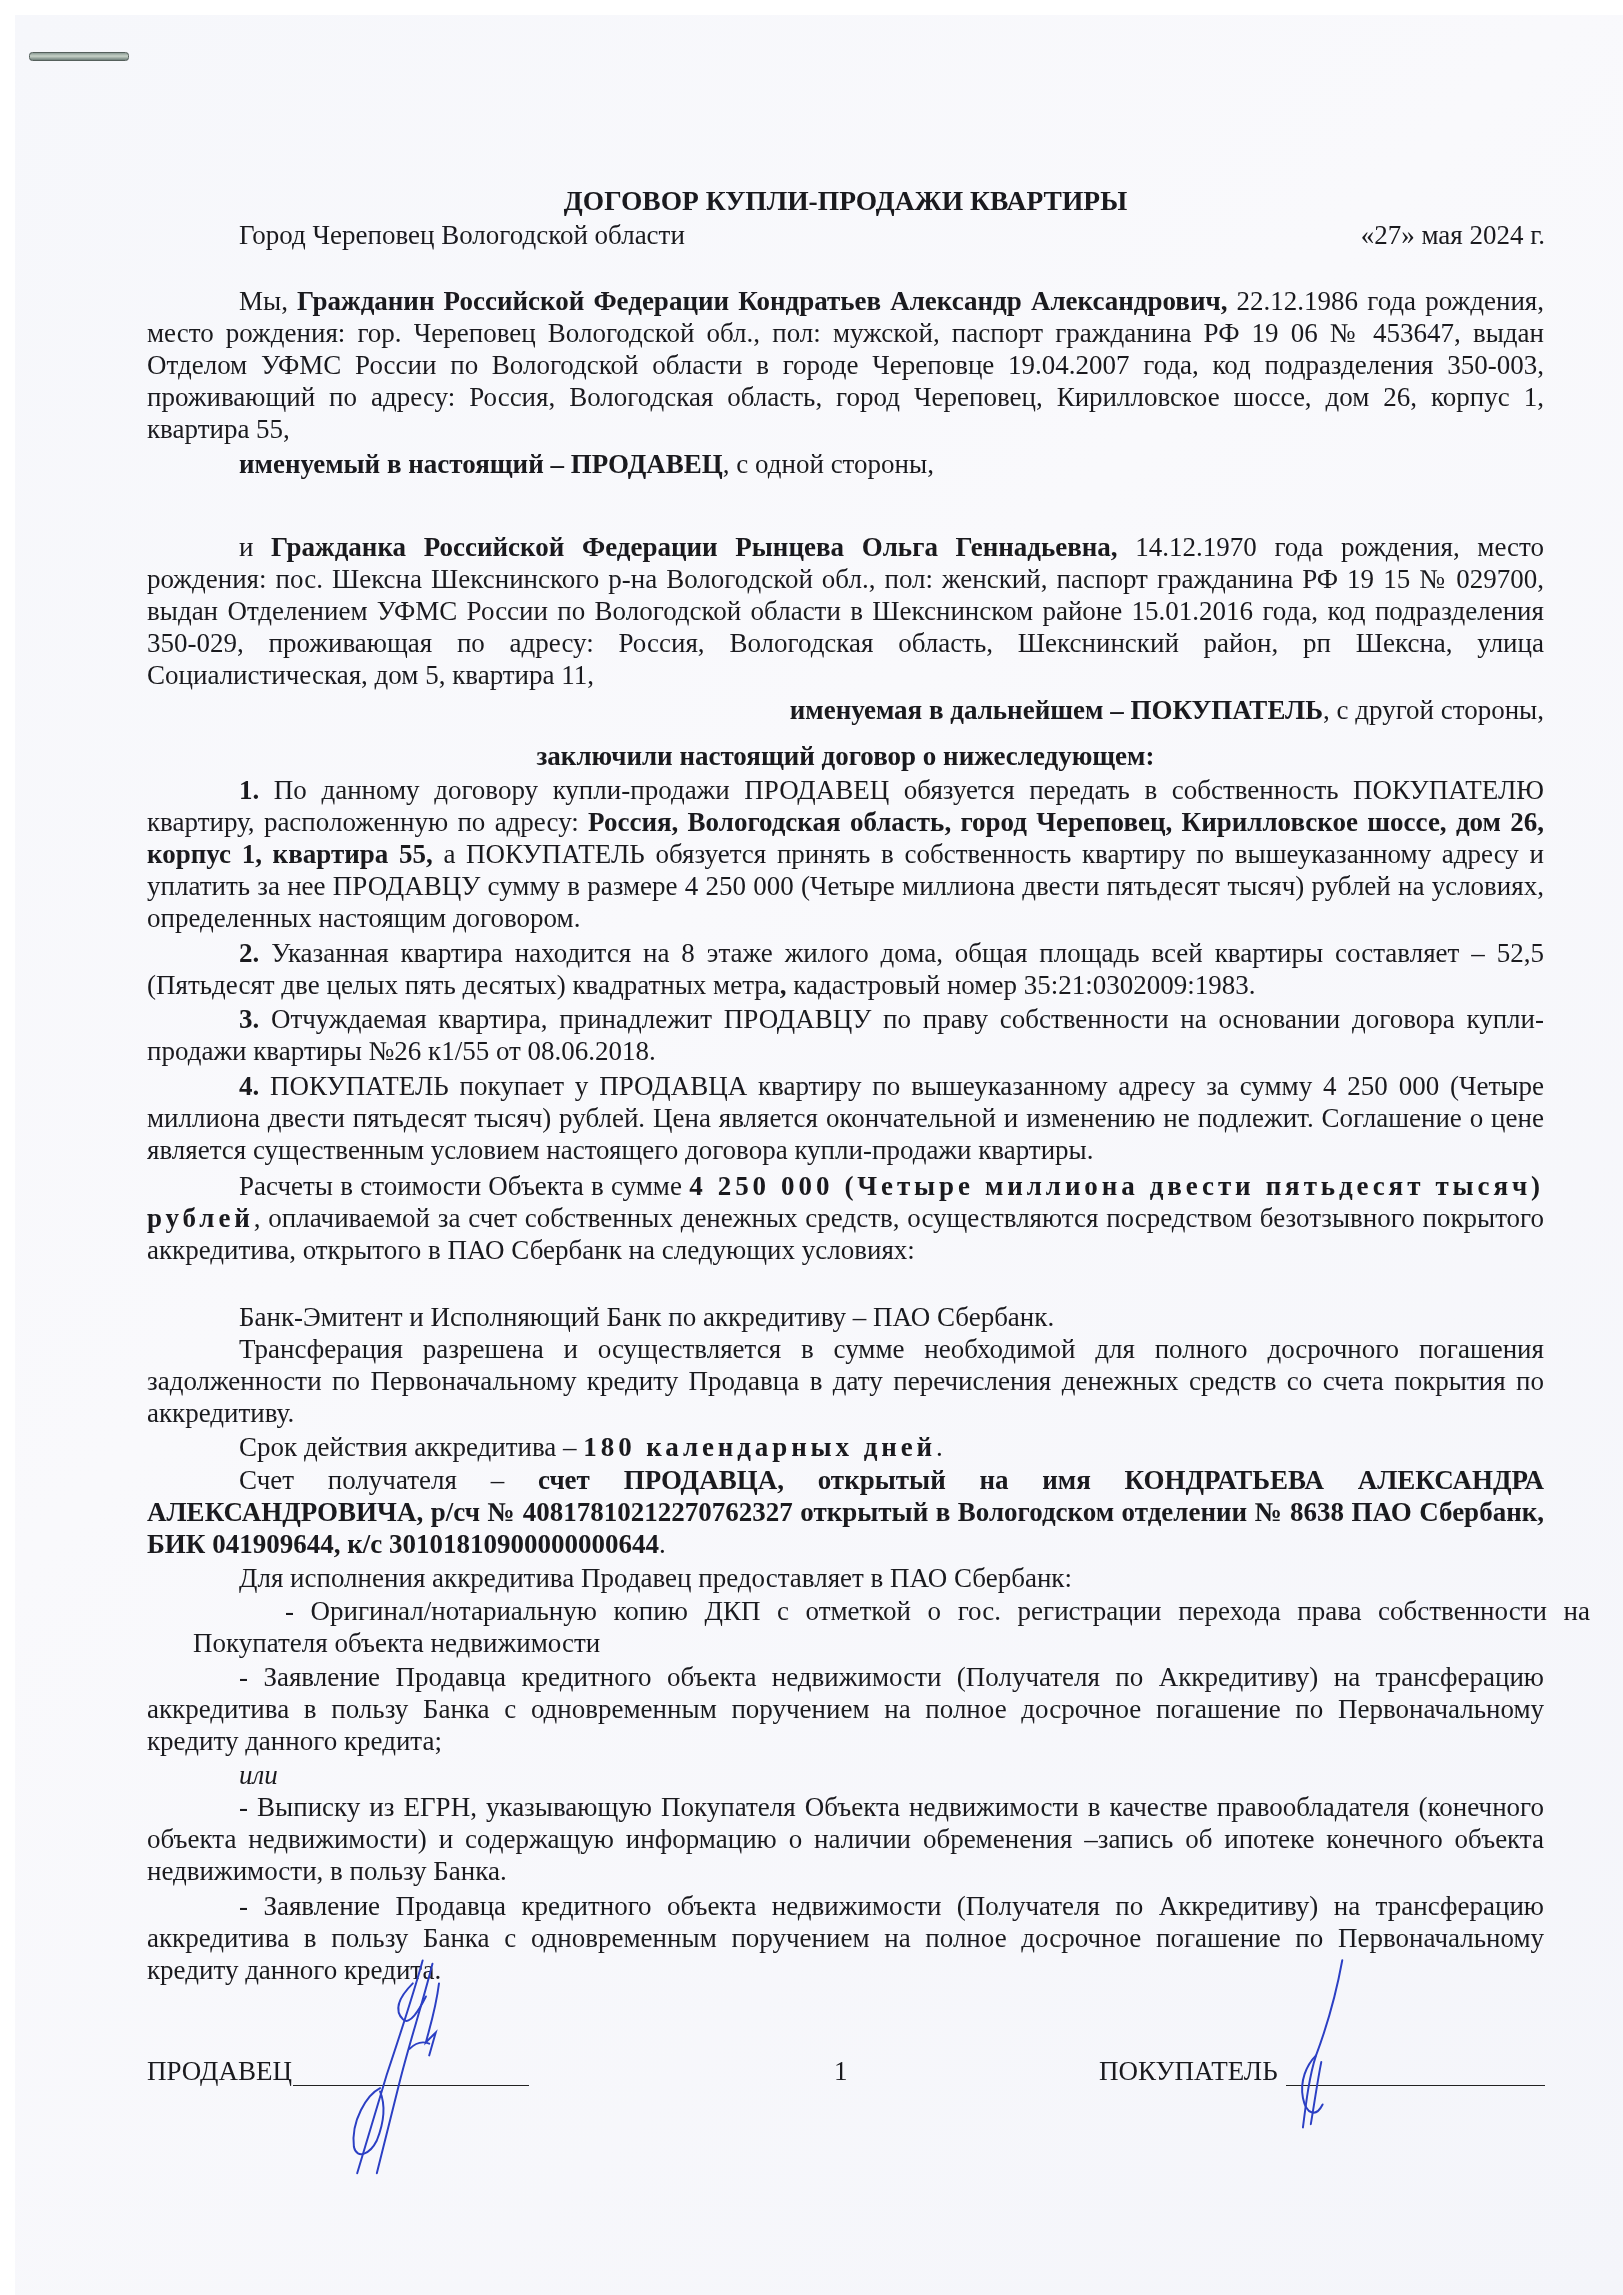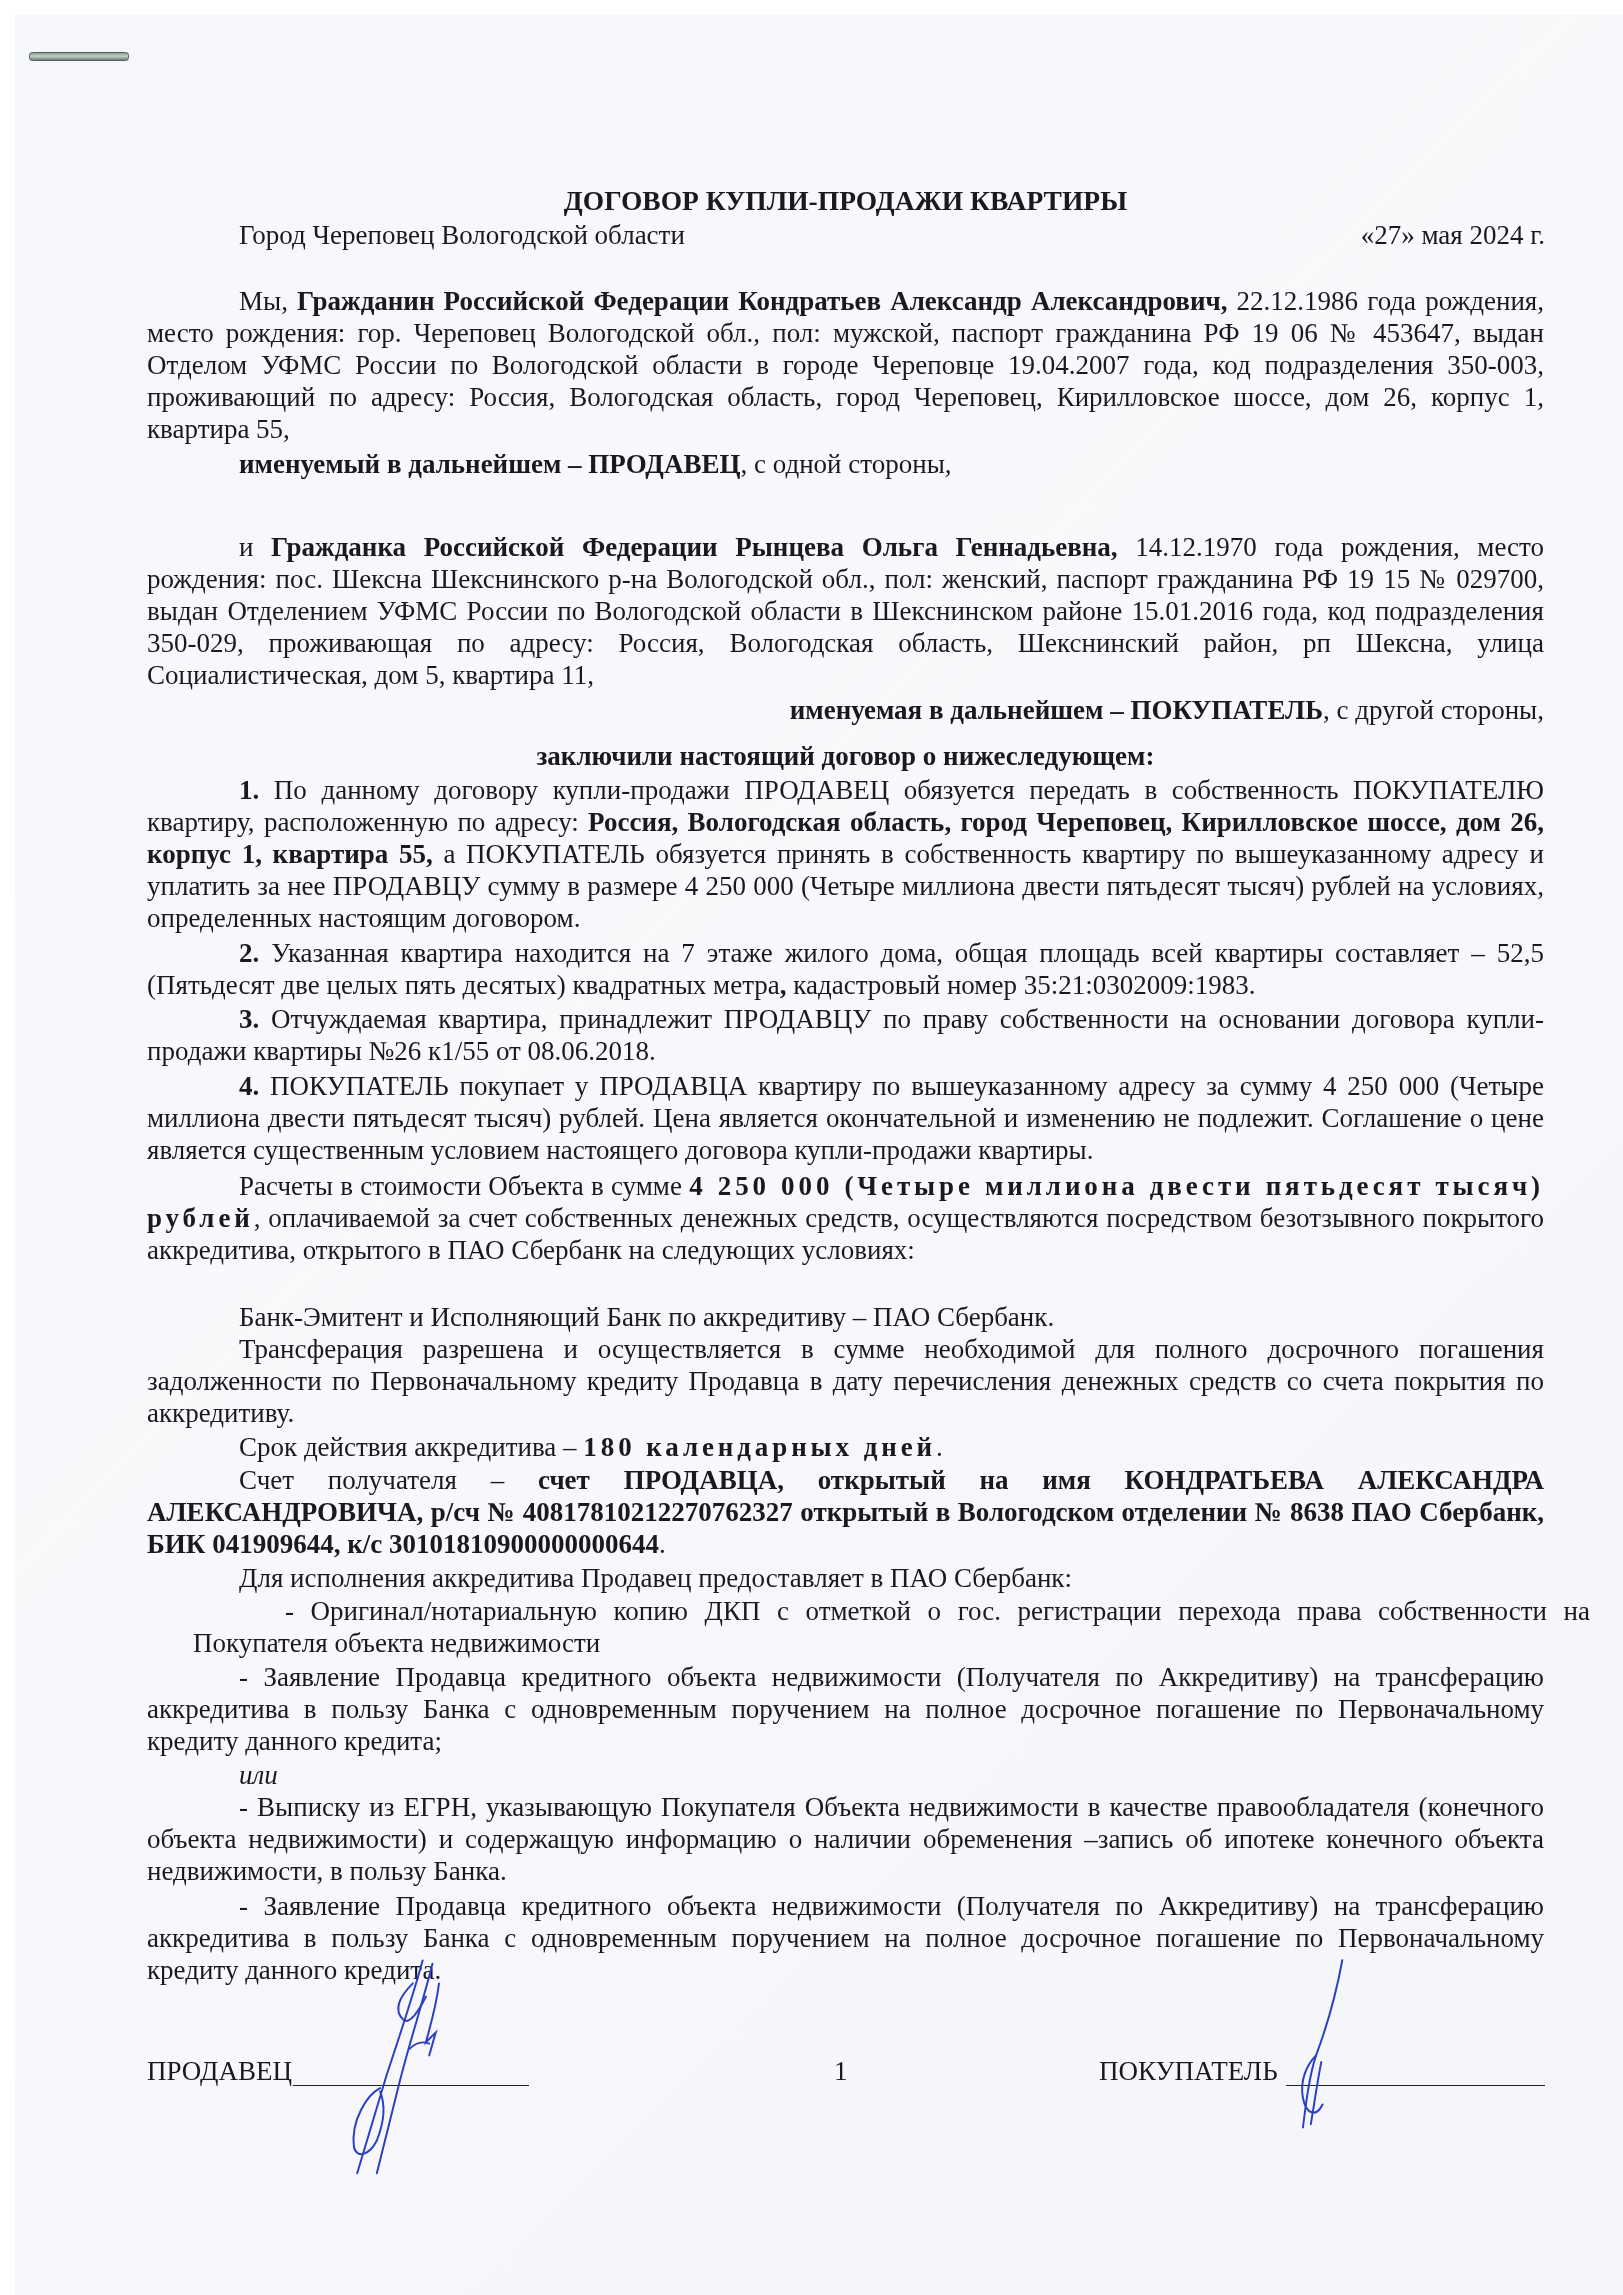--- a/index.html
+++ b/index.html
@@ -62,39 +62,39 @@
   <div class="place-date">
     <span class="city">Город Череповец Вологодской области</span>
     <span class="date">«27» мая 2024 г.</span>
   </div>
 
   <div class="p indent" style="top:285px;">
     <span>Мы, </span><span class="b">Гражданин Российской Федерации Кондратьев Александр Александрович,</span><span> 22.12.1986 года рождения, место рождения: гор. Череповец Вологодской обл., пол: мужской, паспорт гражданина РФ 19 06 № 453647, выдан Отделом УФМС России по Вологодской области в городе Череповце 19.04.2007 года, код подразделения 350-003, проживающий по адресу: Россия, Вологодская область, город Череповец, Кирилловское шоссе, дом 26, корпус 1, квартира 55,</span>
   </div>
 
   <div class="p indent" style="top:448px; text-align:left;">
-    <span class="b">именуемый в дальнейшем – ПРОДАВЕЦ</span><span>, с одной стороны,</span>
+    <span class="b">именуемый в настоящий – ПРОДАВЕЦ</span><span>, с одной стороны,</span>
   </div>
 
   <div class="p indent" style="top:531px;">
     <span>и </span><span class="b">Гражданка Российской Федерации Рынцева Ольга Геннадьевна,</span><span> 14.12.1970 года рождения, место рождения: пос. Шексна Шекснинского р-на Вологодской обл., пол: женский, паспорт гражданина РФ 19  15 № 029700, выдан Отделением УФМС России по Вологодской области в Шекснинском районе 15.01.2016 года, код подразделения 350-029, проживающая по адресу: Россия, Вологодская область, Шекснинский район, рп Шексна, улица Социалистическая, дом 5, квартира 11,</span>
   </div>
 
   <div class="p indent" style="top:694px; text-align:right;">
     <span class="b">именуемая в дальнейшем – ПОКУПАТЕЛЬ</span><span>, с другой стороны,</span>
   </div>
 
   <div class="p b center" style="top:740px;font-family:Liberation Serif, serif;">заключили настоящий договор о нижеследующем:</div>
 
   <div class="p indent" style="top:774px;">
     <span class="b">1.</span><span> По данному договору купли-продажи ПРОДАВЕЦ обязуется передать в собственность ПОКУПАТЕЛЮ квартиру, расположенную по адресу: </span><span class="b">Россия, Вологодская область, город Череповец, Кирилловское шоссе, дом 26, корпус 1, квартира 55,</span><span> а ПОКУПАТЕЛЬ обязуется принять в собственность квартиру по вышеуказанному адресу и уплатить за нее ПРОДАВЦУ сумму в размере 4 250 000 (Четыре миллиона двести пятьдесят тысяч) рублей на условиях, определенных настоящим договором.</span>
   </div>
 
   <div class="p indent" style="top:937px;">
-    <span class="b">2.</span><span> Указанная квартира находится на 7 этаже жилого дома, общая площадь всей квартиры составляет – 52,5 (Пятьдесят две целых пять десятых) квадратных метра</span><span class="b">,</span><span> кадастровый номер 35:21:0302009:1983.</span>
+    <span class="b">2.</span><span> Указанная квартира находится на 8 этаже жилого дома, общая площадь всей квартиры составляет – 52,5 (Пятьдесят две целых пять десятых) квадратных метра</span><span class="b">,</span><span> кадастровый номер 35:21:0302009:1983.</span>
   </div>
 
   <div class="p indent" style="top:1003px;">
     <span class="b">3.</span><span> Отчуждаемая квартира, принадлежит ПРОДАВЦУ по праву собственности на основании договора купли-продажи квартиры №26 к1/55 от 08.06.2018.</span>
   </div>
 
   <div class="p indent" style="top:1070px;">
     <span class="b">4.</span><span> ПОКУПАТЕЛЬ покупает у ПРОДАВЦА квартиру по вышеуказанному адресу за сумму 4 250 000 (Четыре миллиона двести пятьдесят тысяч) рублей. Цена является окончательной и изменению не подлежит. Соглашение о цене является существенным условием настоящего договора купли-продажи квартиры.</span>
   </div>
 

